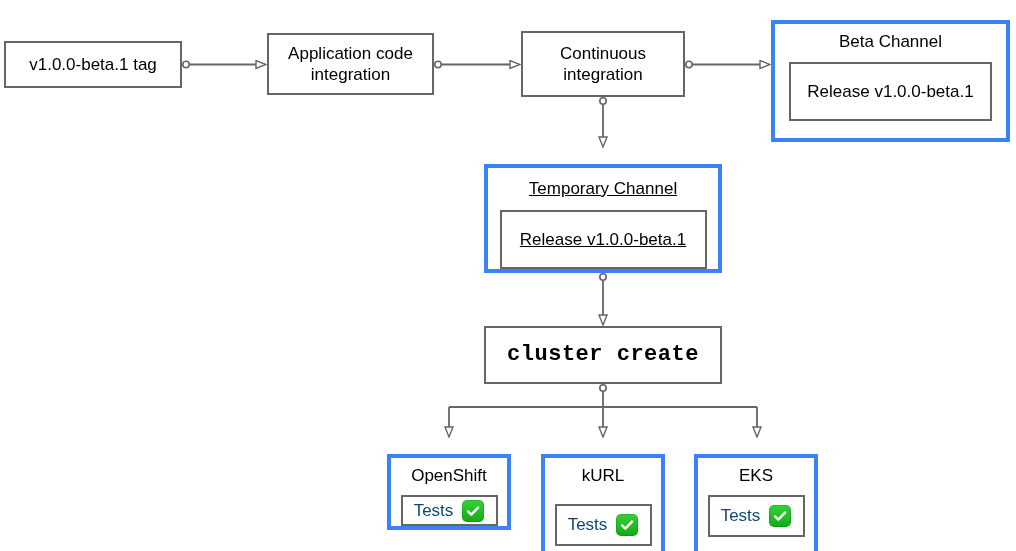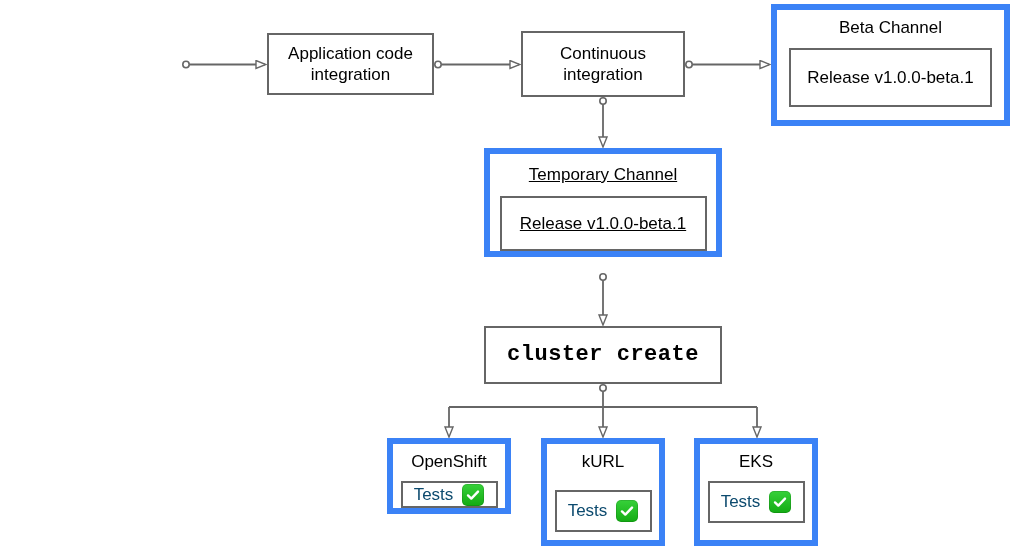--- a/index.html
+++ b/index.html
@@ -33,24 +33,25 @@
     justify-content: center;
     text-align: center;
     color: #000000;
     font-size: 17px;
     line-height: 1.25;
   }
   .container-node {
     position: absolute;
     box-sizing: border-box;
     background: #ffffff;
-    border: 6px solid #3b82f6;
+    border: 4px solid #3b82f6;
     display: flex;
     flex-direction: column;
     align-items: center;
+    margin-top: 16px;
   }
   .container-title {
     font-size: 17px;
     color: #000000;
     text-align: center;
     width: 100%;
   }
   .inner-node {
     box-sizing: border-box;
     background: #ffffff;
@@ -131,20 +132,23 @@
     <g>
       <circle cx="603" cy="388" r="3.2" fill="#ffffff" stroke="#666666" stroke-width="1.6"></circle>
       <line x1="603" y1="391.5" x2="603" y2="407" stroke="#666666" stroke-width="1.8"></line>
       <line x1="449" y1="407" x2="757" y2="407" stroke="#666666" stroke-width="1.8"></line>
       <line x1="449" y1="407" x2="449" y2="436" stroke="#666666" stroke-width="1.8" marker-end="url(#arrow)"></line>
       <line x1="603" y1="407" x2="603" y2="436" stroke="#666666" stroke-width="1.8" marker-end="url(#arrow)"></line>
       <line x1="757" y1="407" x2="757" y2="436" stroke="#666666" stroke-width="1.8" marker-end="url(#arrow)"></line>
     </g>
   </svg>
 
+  <div class="node" style="left:4px; top:41px; width:178px; height:47px;">
+    <span>v1.0.0-beta.1 tag</span>
+  </div>
 
   <div class="node" style="left:267px; top:33px; width:167px; height:62px; padding:0 12px;">
     <span>Application code integration</span>
   </div>
 
   <div class="node" style="left:521px; top:31px; width:164px; height:66px; padding:12px 10px;text-align:center;">
     <span>Continuous integration</span>
   </div>
 
   <div class="container-node" style="left:771px; top:4px; width:239px; height:122px;">

